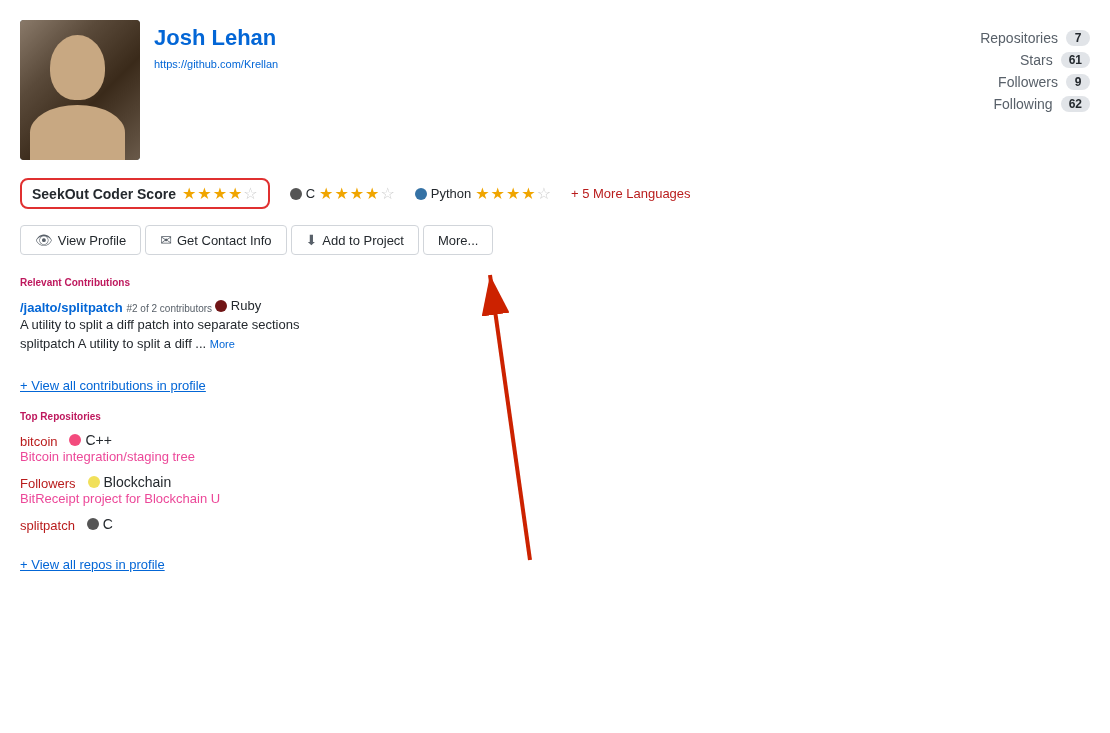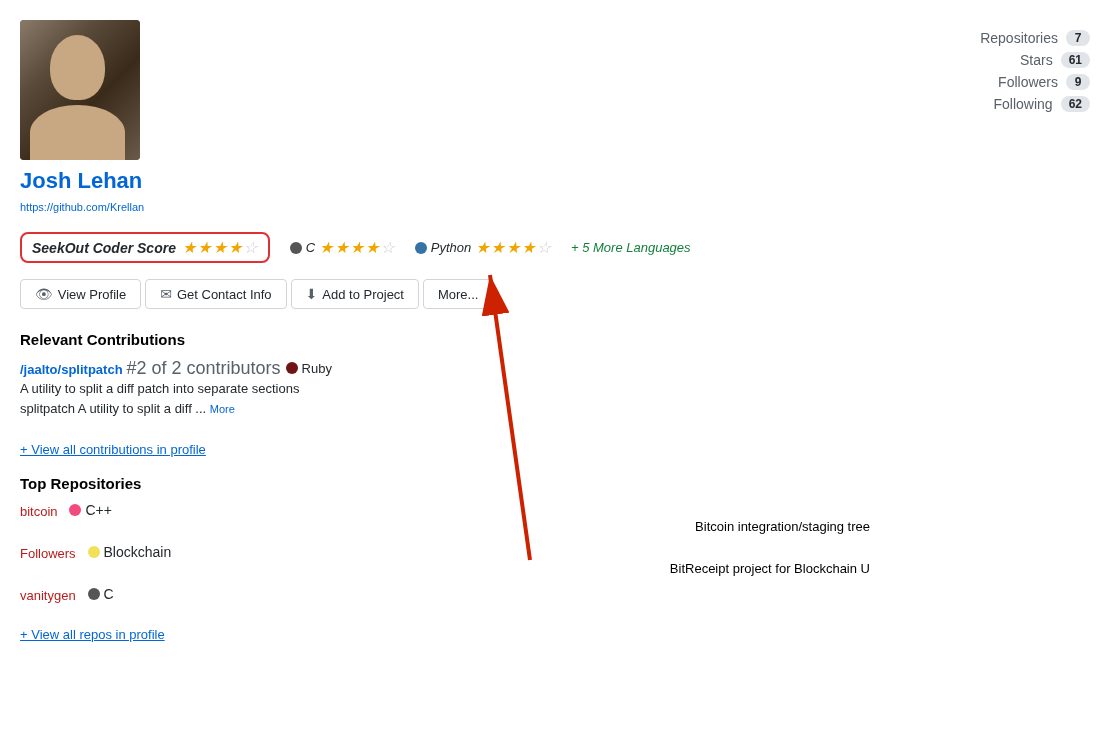--- a/index.html
+++ b/index.html
@@ -29,22 +29,21 @@
       width: 220px;
       padding-top: 10px;
       text-align: right;
     }
 
     
     .profile-header {
       display: flex;
       align-items: flex-start;
       margin-bottom: 18px;
-      gap: 3px;
-      flex-direction: column;
+      gap: 14px;
     }
 
     .avatar {
       width: 120px;
       height: 140px;
       background: #555;
       border-radius: 4px;
       flex-shrink: 0;
       overflow: hidden;
       position: relative;
@@ -126,21 +125,20 @@
       text-align: center;
     }
 
     
     .coder-score-section {
       display: flex;
       align-items: center;
       gap: 20px;
       margin-bottom: 16px;
       flex-wrap: wrap;
-      font-style: italic;
     }
 
     .coder-score-box {
       display: inline-flex;
       align-items: center;
       gap: 6px;
       border: 2.5px solid #e03030;
       border-radius: 8px;
       padding: 4px 10px;
     }
@@ -175,21 +173,21 @@
     }
 
     .lang-dot {
       width: 12px;
       height: 12px;
       border-radius: 50%;
       display: inline-block;
     }
 
     .more-langs {
-      color: #15803d;
+      color: #b91c1c;
       font-size: 13px;
       font-weight: 500;
       cursor: pointer;
     }
 
     
     .action-buttons {
       display: flex;
       gap: 4px;
       margin-bottom: 22px;
@@ -210,39 +208,39 @@
       white-space: nowrap;
     }
 
     .btn-icon {
       font-size: 14px;
       color: #586069;
     }
 
     
     .section-title {
-      font-size: 15px;
+      font-size: 10px;
       font-weight: 700;
-      color: #000000;
+      color: #be185d;
       margin-bottom: 10px;
     }
 
     .contribution-item {
       margin-bottom: 6px;
     }
 
     .contrib-link {
       color: #0366d6;
       font-weight: 600;
       text-decoration: none;
       font-size: 13px;
     }
 
     .contrib-meta {
-      font-size: 18px;
+      font-size: 10px;
       color: #586069;
       display: inline;
       margin-top: 46px;
     }
 
     .contrib-desc {
       font-size: 13px;
       color: #24292e;
       line-height: 1.5;
     }
@@ -274,22 +272,21 @@
 
     .repo-lang {
       display: inline-flex;
       align-items: center;
       gap: 4px;
       margin-left: 8px;
     }
 
     .repo-desc {
       font-size: 13px;
-      color: #000000;
-      text-align: right;
+      color: #ec4899;
     }
 
     
     .arrow-overlay {
       position: absolute;
       top: 0;
       left: 0;
       width: 100%;
       height: 100%;
       pointer-events: none;
@@ -398,21 +395,21 @@
     <div class="repo-item">
       <a class="repo-link" href="#">Followers</a>
       <span class="repo-lang">
         <span class="lang-dot" style="background:#f1e05a;"></span>
         <span>Blockchain</span>
       </span>
       <div class="repo-desc">BitReceipt project for Blockchain U</div>
     </div>
 
     <div class="repo-item">
-      <a class="repo-link" href="#">vanitygen</a>
+      <a class="repo-link" href="#">splitpatch</a>
       <span class="repo-lang">
         <span class="lang-dot" style="background:#555555;"></span>
         <span>C</span>
       </span>
     </div>
 
     <a class="view-all-link" href="#">+ View all repos in profile</a>
   </div>
 
   <div class="right-panel">

